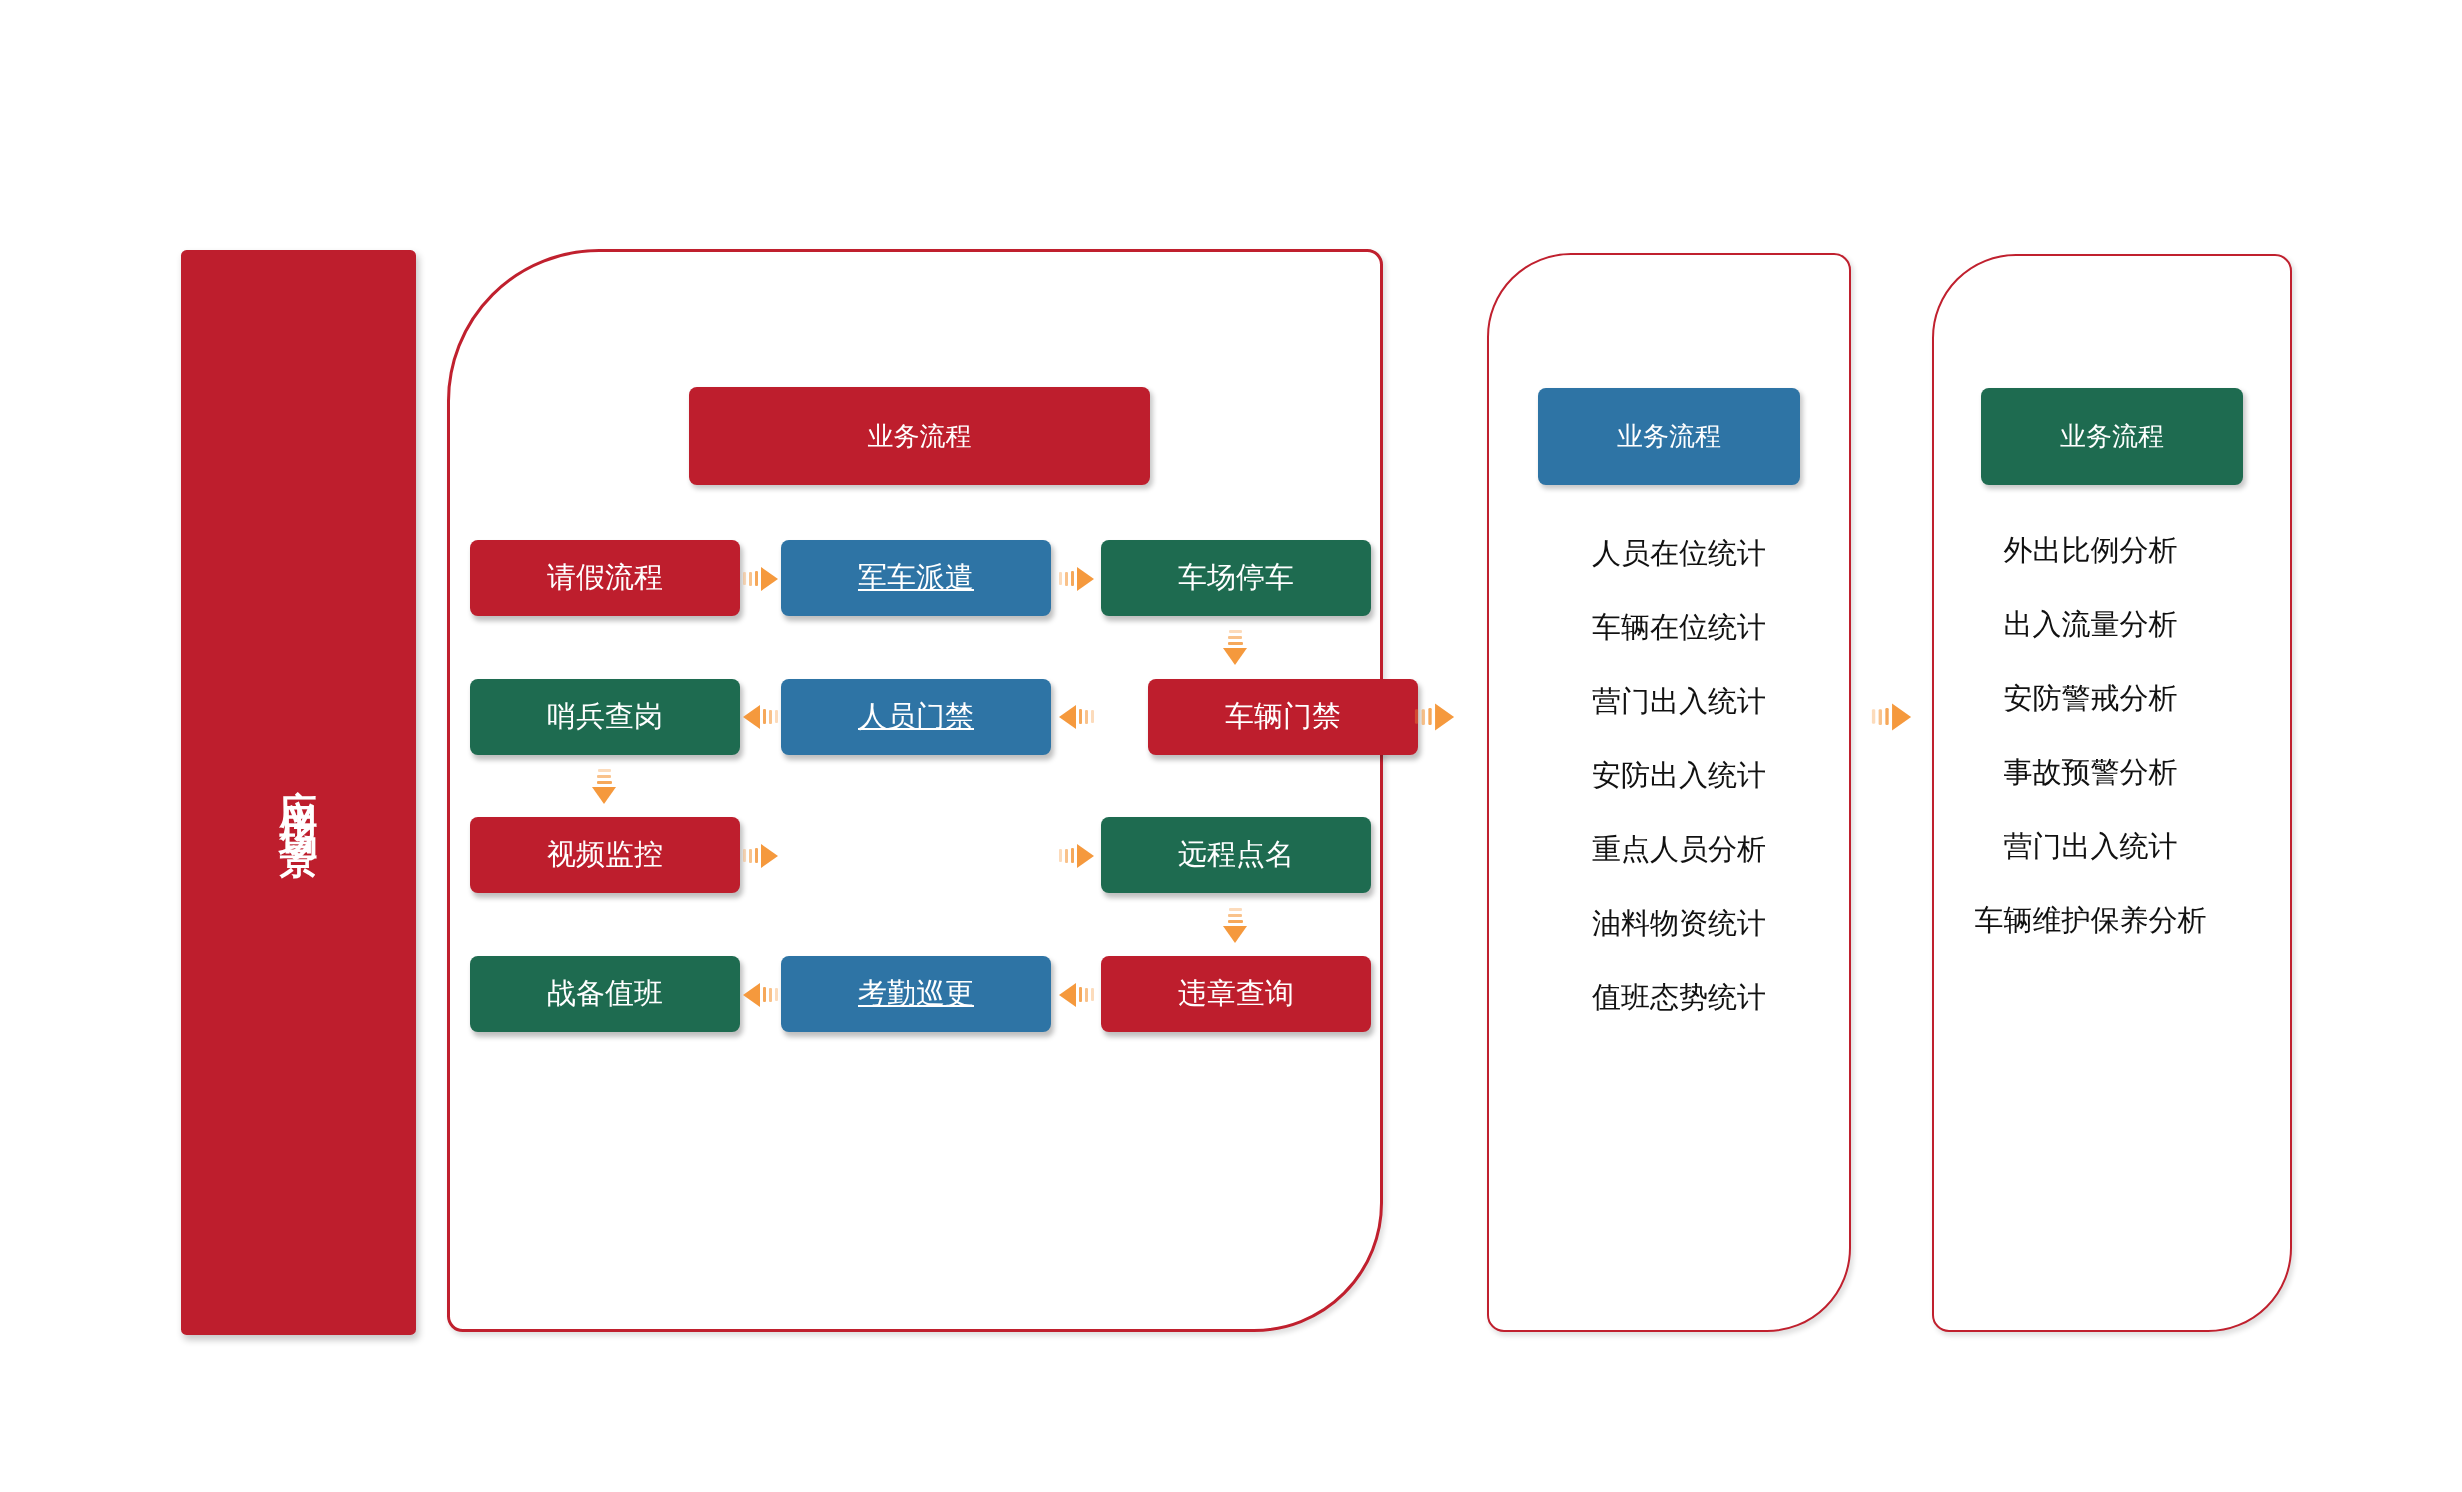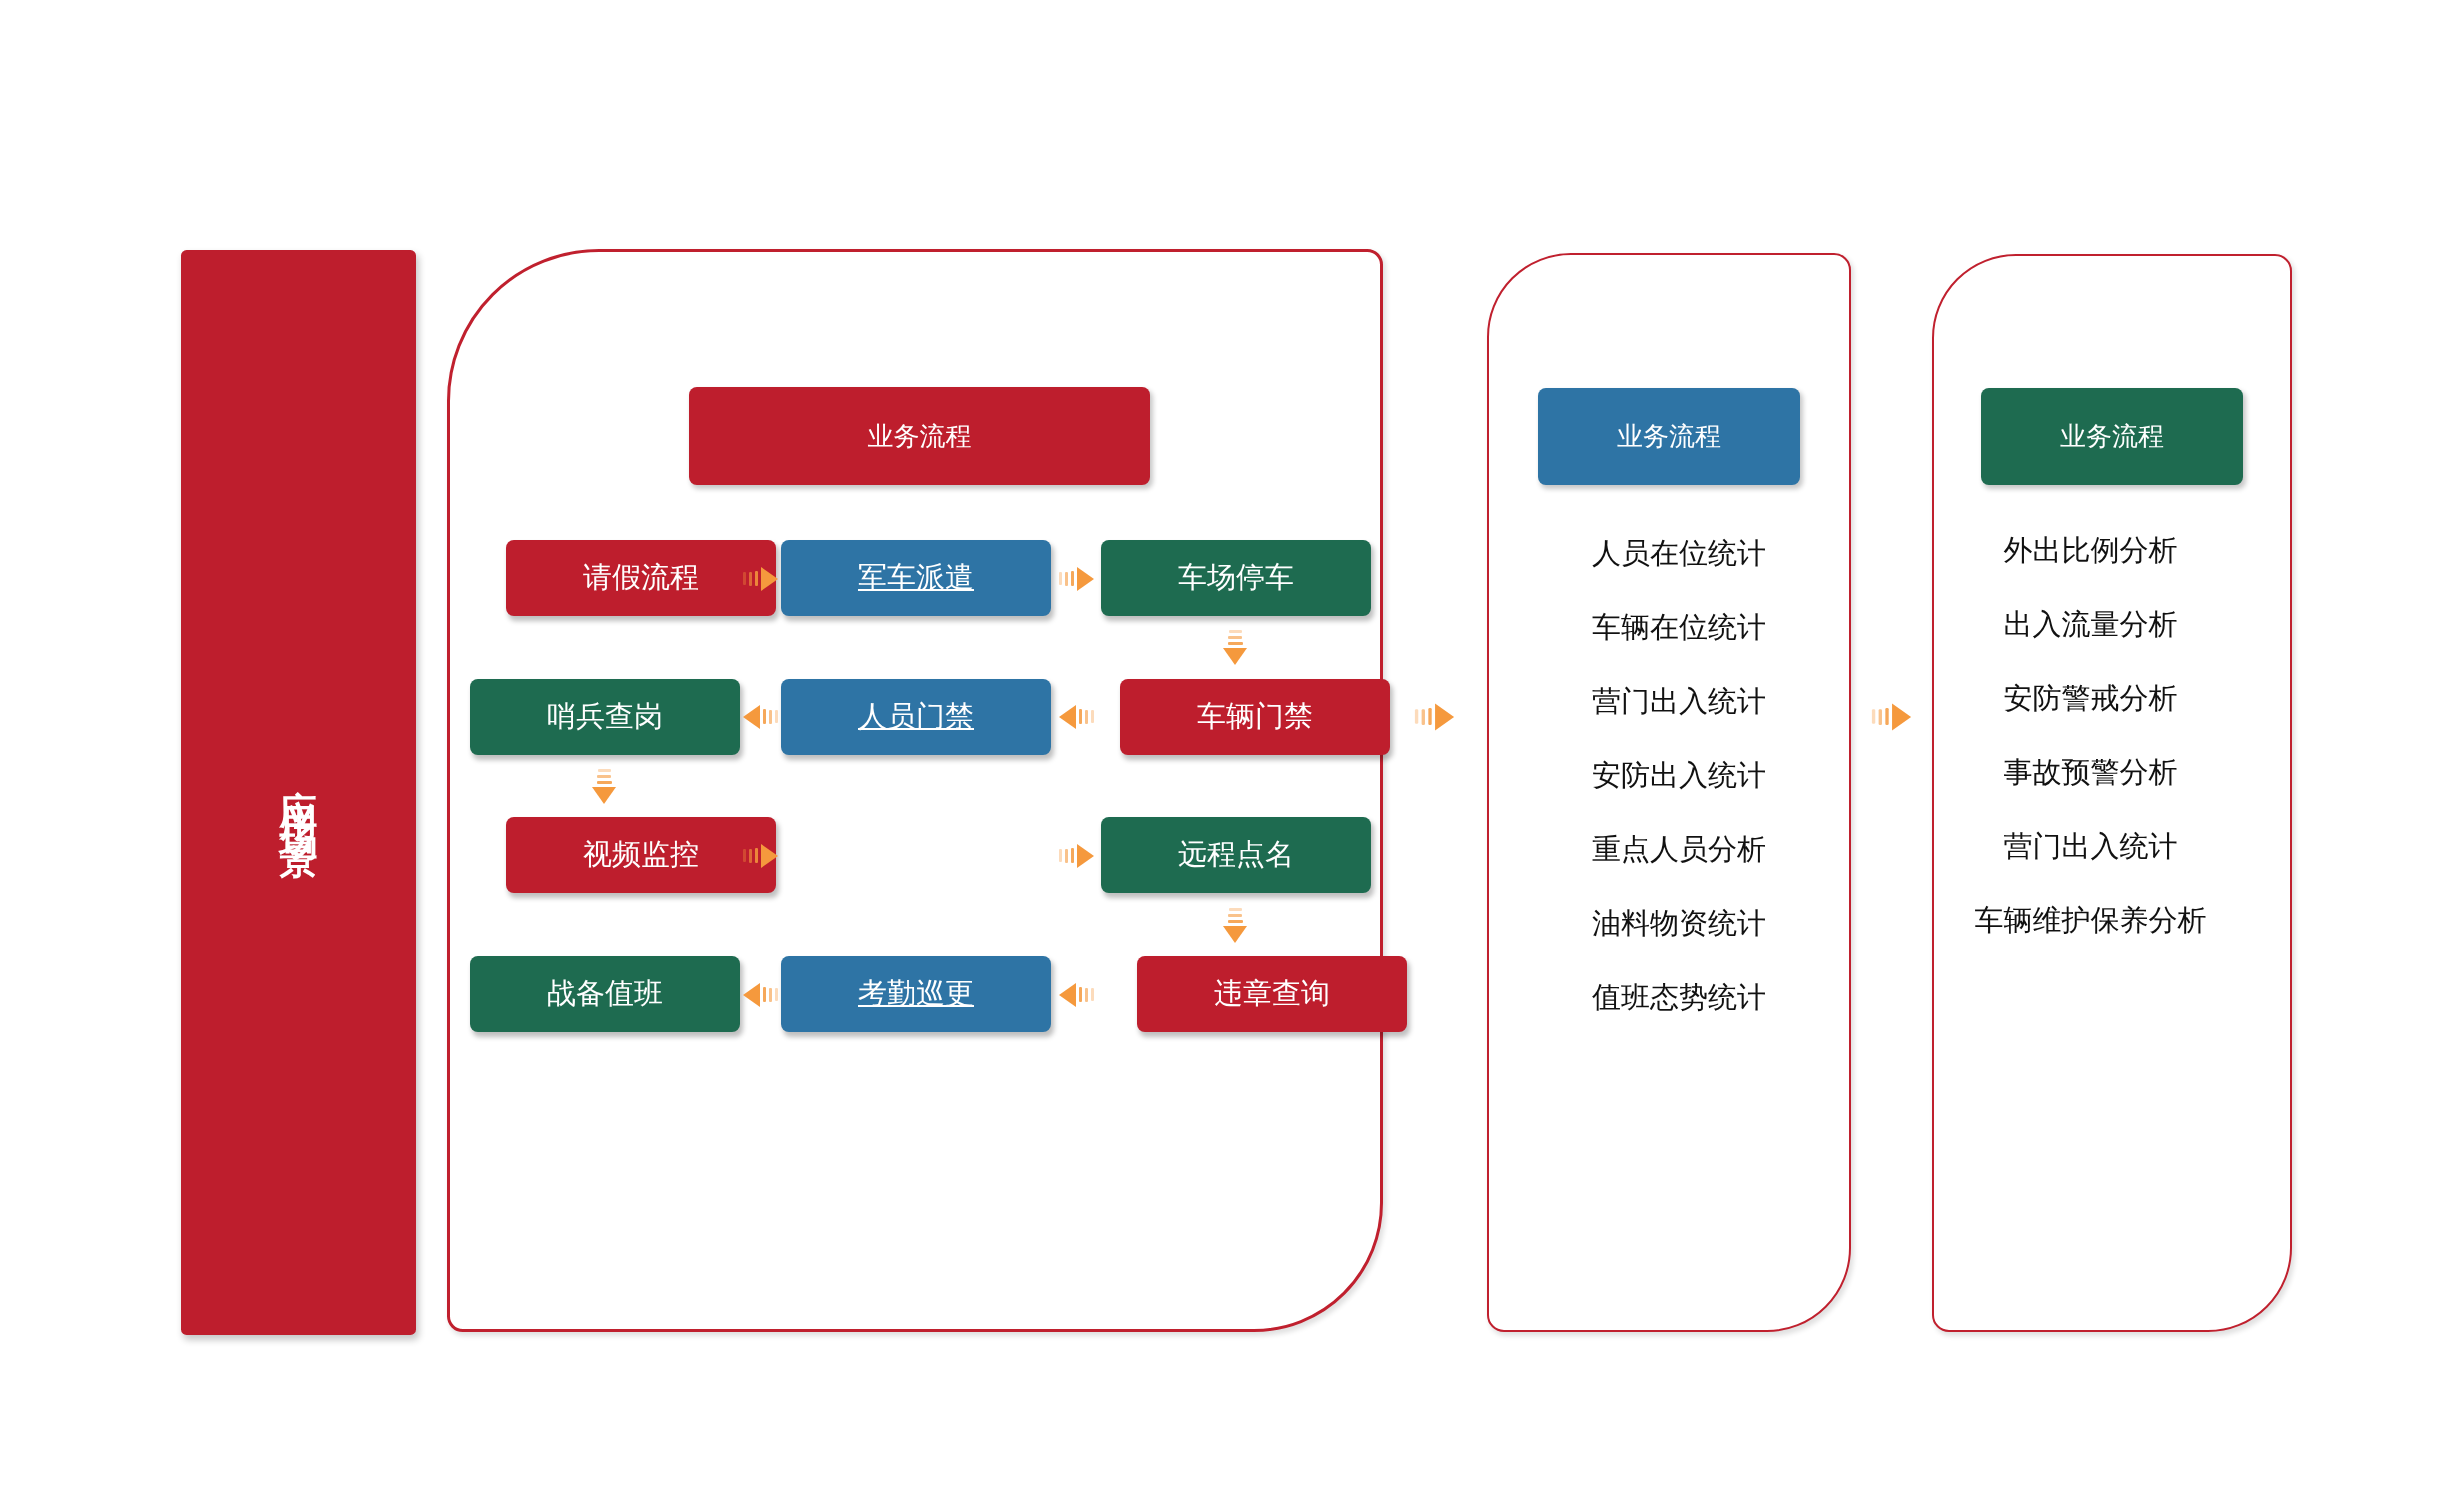--- a/index.html
+++ b/index.html
@@ -75,21 +75,21 @@
   
   .box {
     position: absolute;
     width: 270px; height: 76px;
     display: flex; align-items: center; justify-content: center;
     color: var(--text_light);
     font-size: 29px;
     border-radius: 7.9px;
     box-shadow: 2.8px 4.5px 5.6px rgba(0,0,0,.25);
   }
-  [data-colorkey="red"]   { background: var(--red); margin-left: 36px; }
+  [data-colorkey="red"]   { background: var(--red); }
   [data-colorkey="blue"]  { background: var(--blue); text-decoration: underline; }
   [data-colorkey="green"] { background: var(--green); }
 
   
   .fa {
     position: absolute;
     width: 35px; height: 25px;
     display: flex; align-items: center;
   }
   .fa .st {
@@ -144,21 +144,21 @@
   <div class="hdr hdr-main">业务流程</div>
   <div class="hdr hdr-stat">业务流程</div>
   <div class="hdr hdr-ana">业务流程</div>
 
   <div class="box" style="left:470px;top:540px" data-colorkey="red">请假流程</div>
   <div class="box" style="left:781px;top:540px" data-colorkey="blue">军车派遣</div>
   <div class="box" style="left:1101px;top:540px" data-colorkey="green">车场停车</div>
 
   <div class="box" style="left:470px;top:679px" data-colorkey="green">哨兵查岗</div>
   <div class="box" style="left:781px;top:679px" data-colorkey="blue">人员门禁</div>
-  <div class="box" style="left:1084px;top:679px" data-colorkey="red">车辆门禁</div>
+  <div class="box" style="left:1148px;top:679px" data-colorkey="red">车辆门禁</div>
 
   <div class="box" style="left:470px;top:817px" data-colorkey="red">视频监控</div>
   <div class="box" style="left:1101px;top:817px" data-colorkey="green">远程点名</div>
 
   <div class="box" style="left:470px;top:956px" data-colorkey="green">战备值班</div>
   <div class="box" style="left:781px;top:956px" data-colorkey="blue">考勤巡更</div>
   <div class="box" style="left:1101px;top:956px" data-colorkey="red">违章查询</div>
 
   <span class="fa" style="left:743px;top:566px">
       <i class="st s1"></i>

